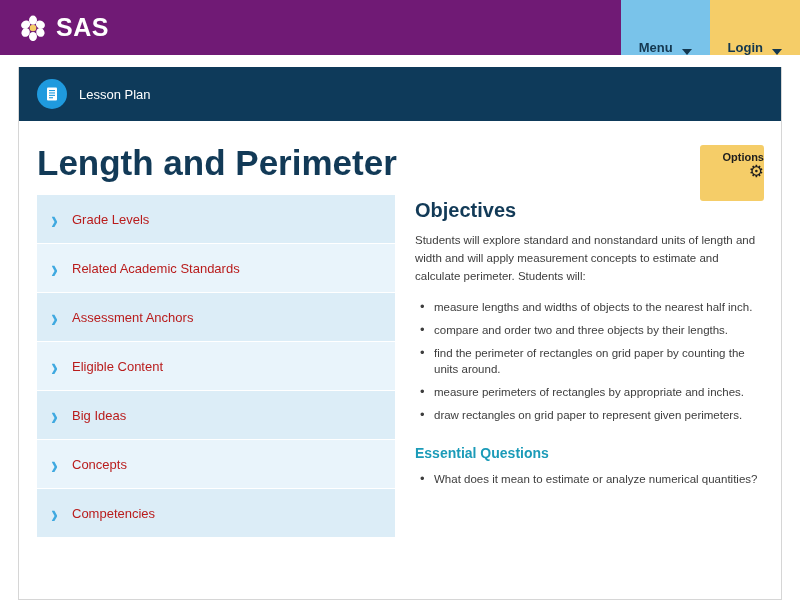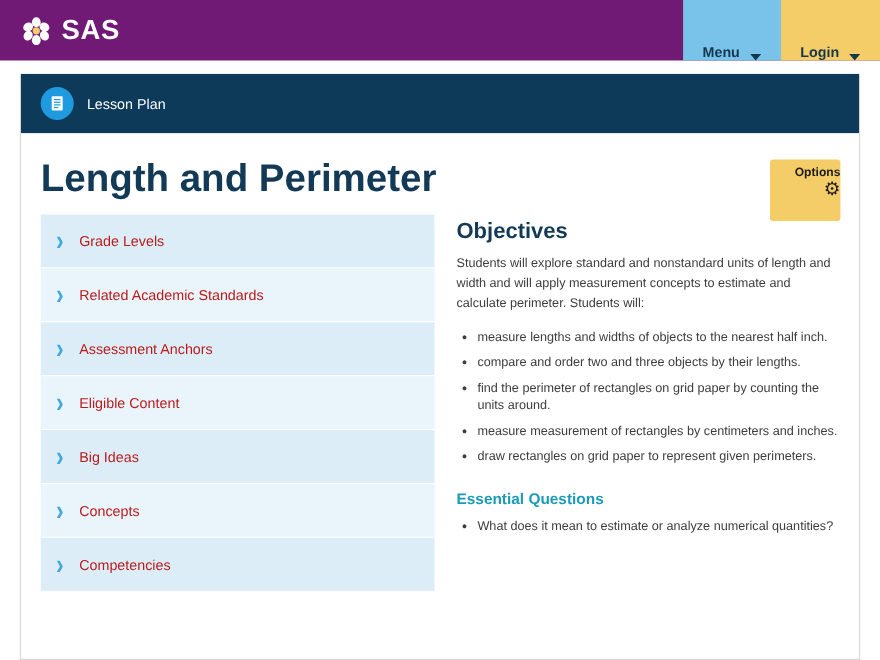--- a/index.html
+++ b/index.html
@@ -287,21 +287,21 @@
       </div>
     </div>
 
     <div class="right-col">
       <h2 class="sec-head">Objectives</h2>
       <p class="intro">Students will explore standard and nonstandard units of length and width and will apply measurement concepts to estimate and calculate perimeter. Students will:</p>
       <ul class="bullets">
         <li>measure lengths and widths of objects to the nearest half inch.</li>
         <li>compare and order two and three objects by their lengths.</li>
         <li>find the perimeter of rectangles on grid paper by counting the units around.</li>
-        <li>measure measurement of rectangles by centimeters and inches.</li>
+        <li>measure perimeters of rectangles by appropriate and inches.</li>
         <li>draw rectangles on grid paper to represent given perimeters.</li>
       </ul>
 
       <h3 class="sec-head teal">Essential Questions</h3>
       <ul class="bullets">
         <li>What does it mean to estimate or analyze numerical quantities?</li>
       </ul>
     </div>
 
   </div>

